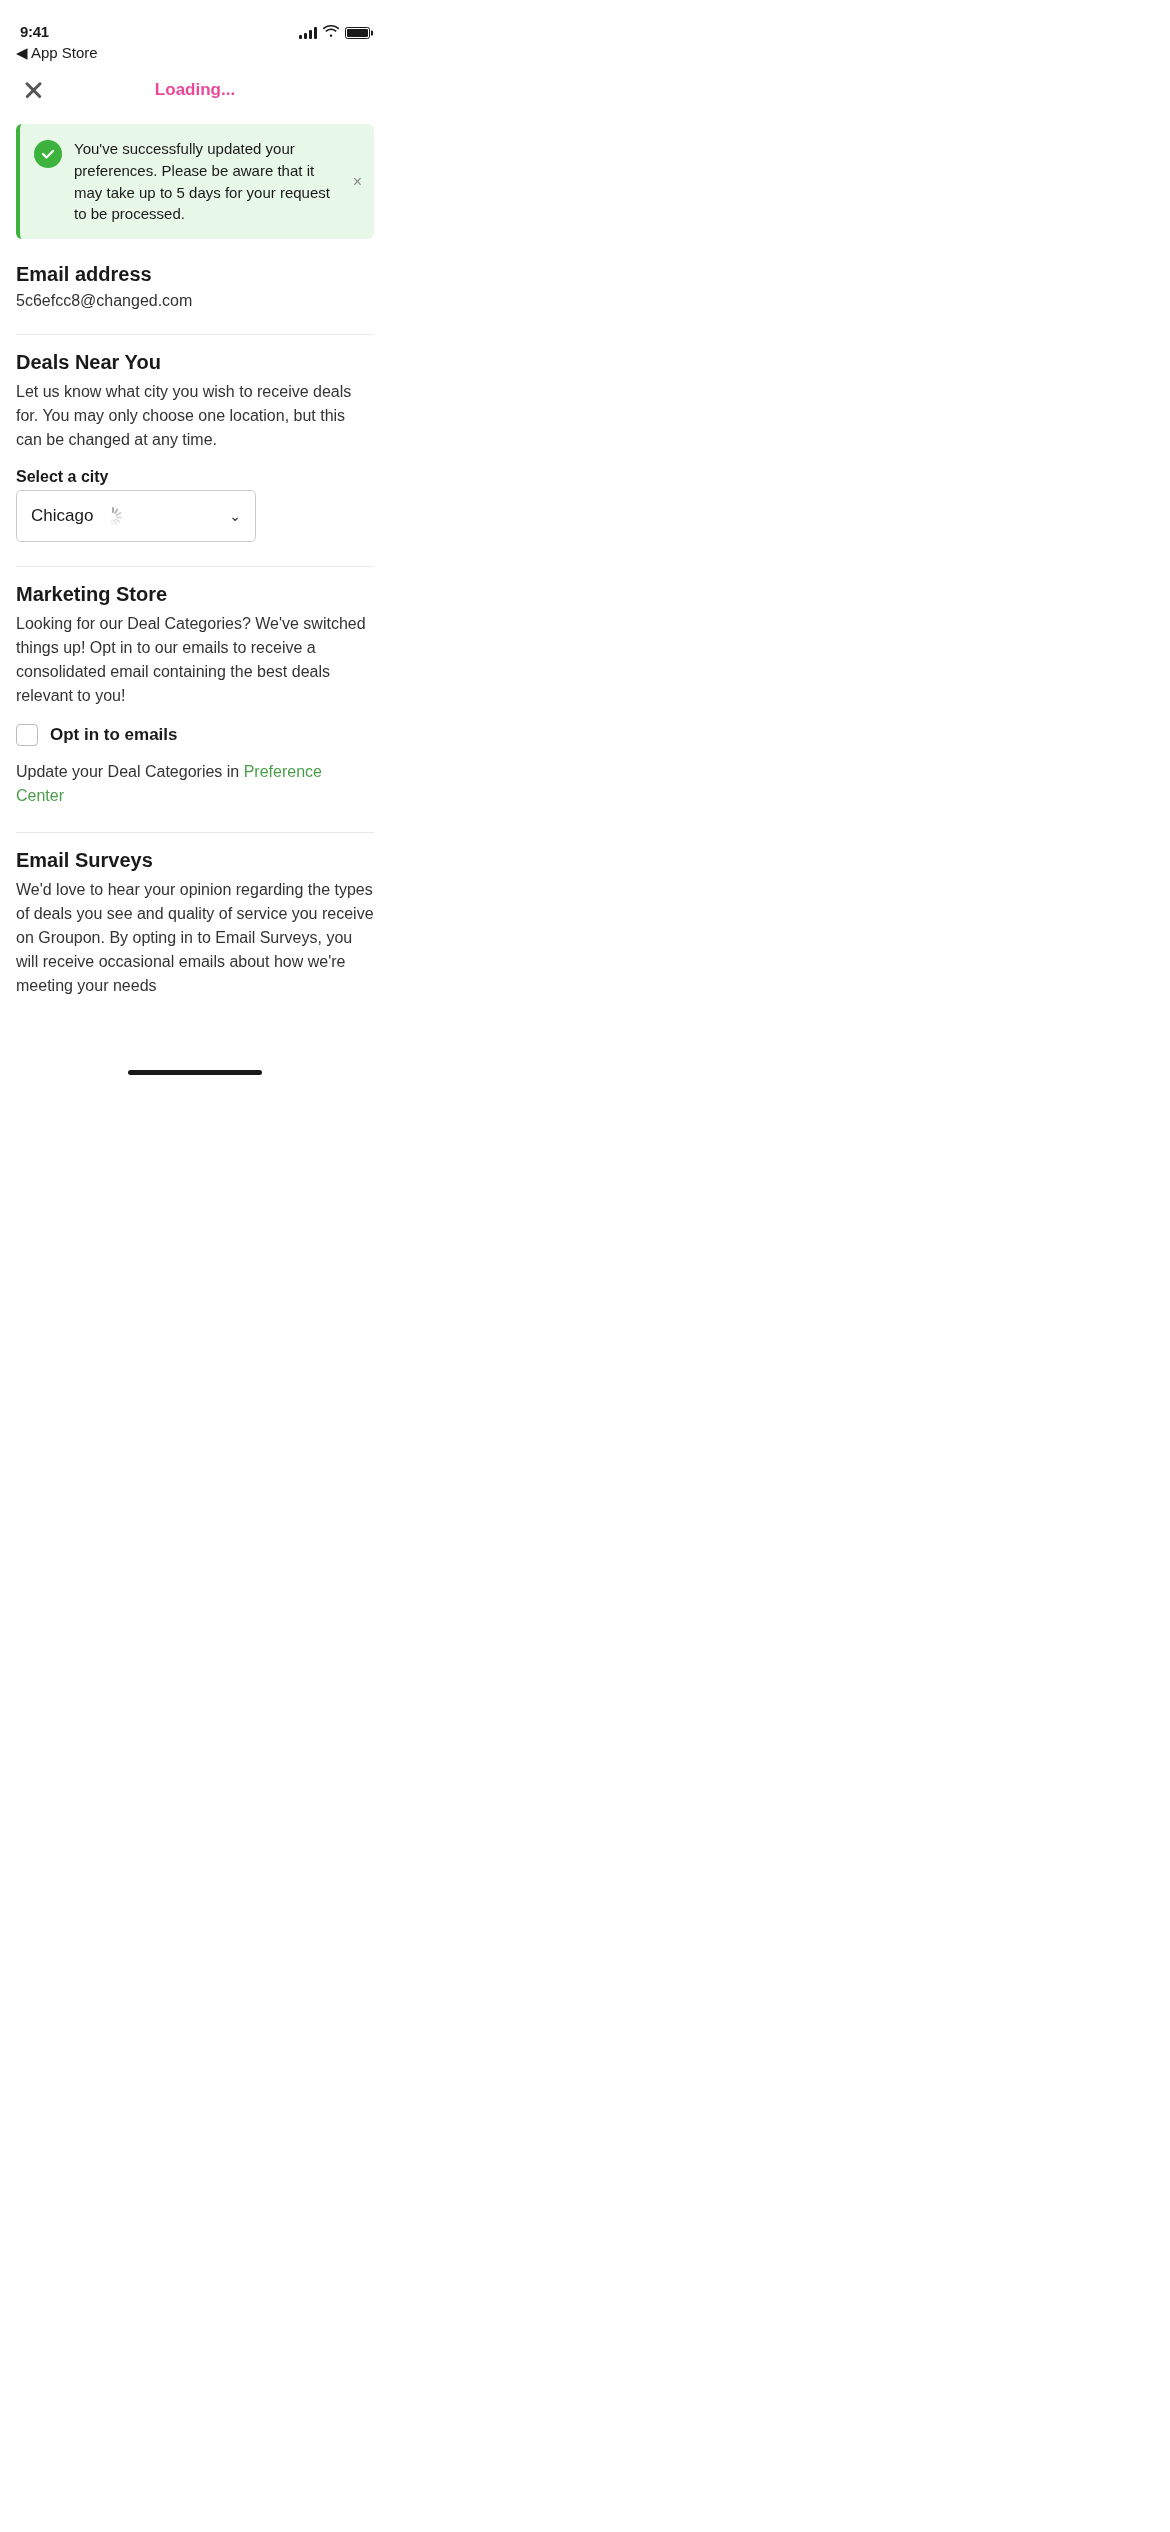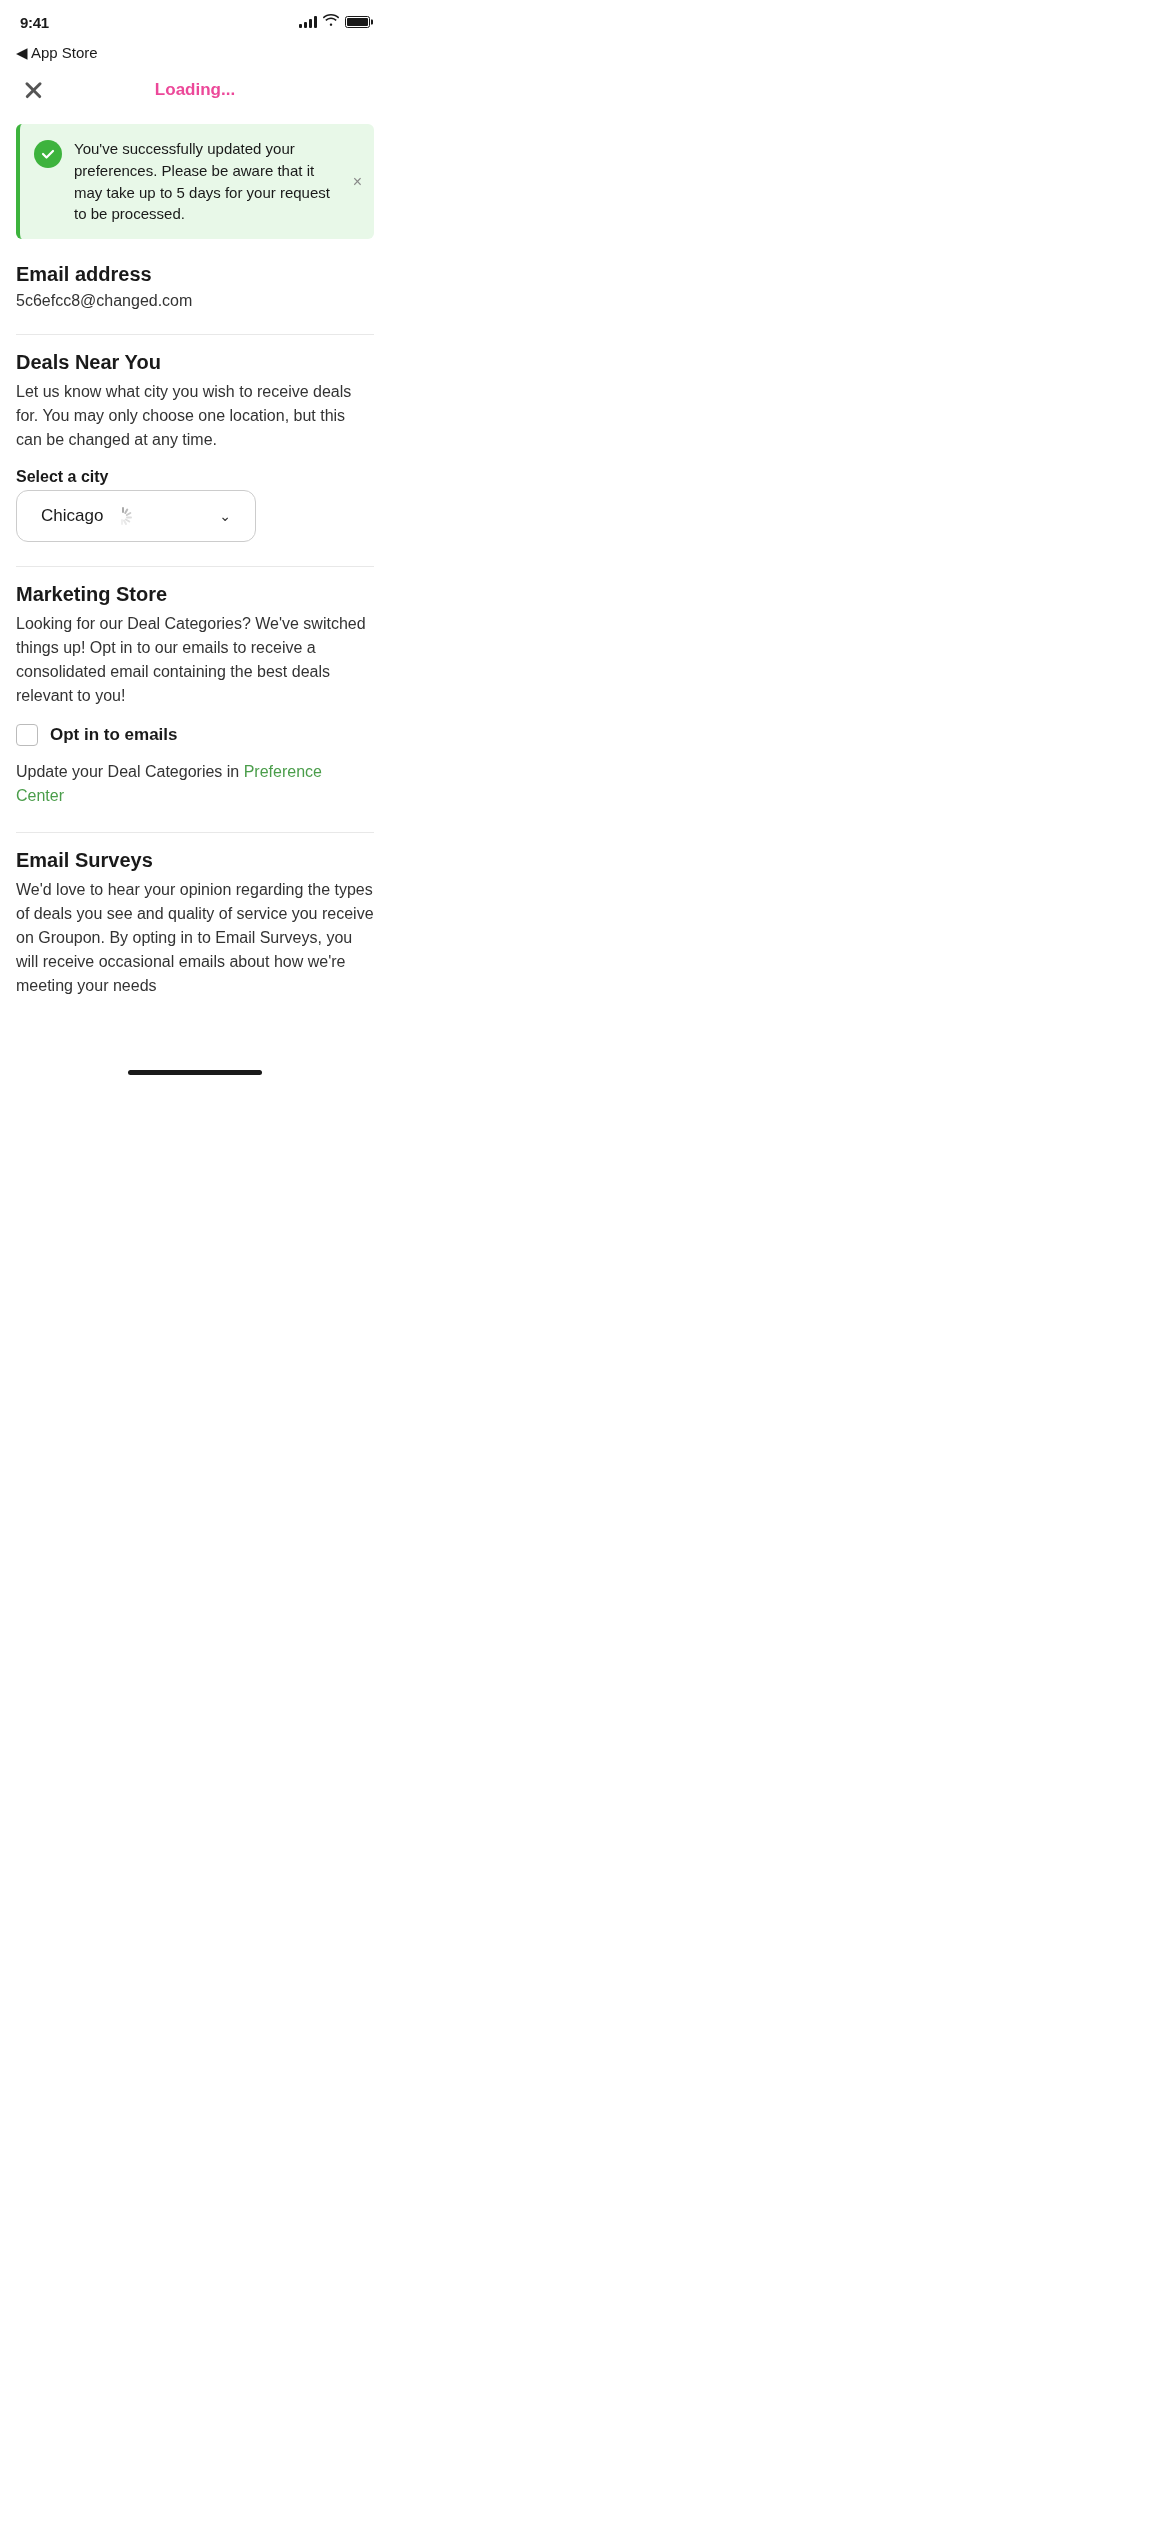--- a/index.html
+++ b/index.html
@@ -11,21 +11,21 @@
       width: 390px;
       min-height: 844px;
       overflow-x: hidden;
       color: #1a1a1a;
     }
 
     
     .status-bar {
       display: flex;
       justify-content: space-between;
-      align-items: flex-start;
+      align-items: flex-end;
       padding: 14px 20px 4px 20px;
       height: 44px;
     }
     .status-time {
       font-size: 15px;
       font-weight: 600;
       letter-spacing: -0.3px;
     }
     .status-icons {
       display: flex;
@@ -195,25 +195,25 @@
       font-size: 16px;
       line-height: 1.5;
       color: #333;
       margin-bottom: 16px;
     }
 
     .city-select {
       width: 240px;
       height: 52px;
       border: 1.5px solid #ccc;
-      border-radius: 12px;
+      border-radius: 5px;
       display: flex;
       align-items: center;
       justify-content: space-between;
-      padding: 0 24px;
+      padding: 0 14px;
       cursor: pointer;
       background: #fff;
     }
     .city-select-left {
       display: flex;
       align-items: center;
       gap: 10px;
     }
     .city-name {
       font-size: 17px;

